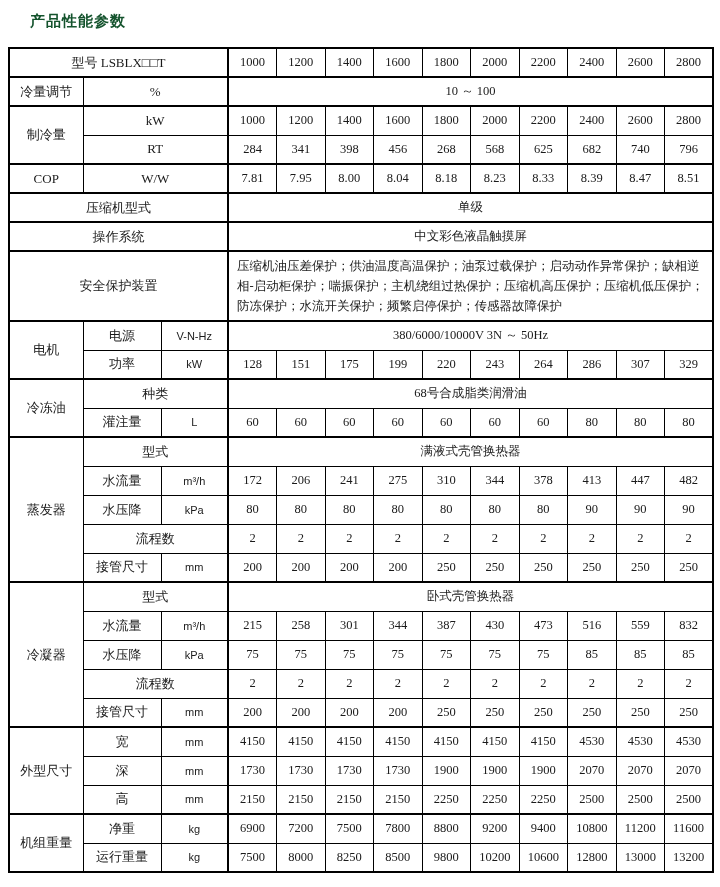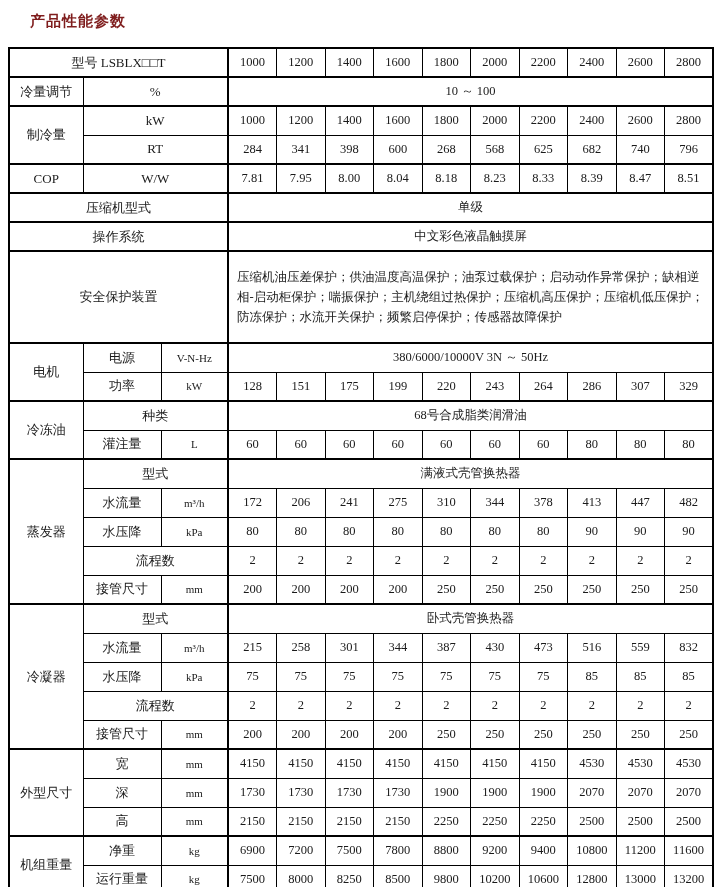--- a/index.html
+++ b/index.html
@@ -9,44 +9,44 @@
     background: #ffffff;
     font-family: "Liberation Serif", "DejaVu Serif", serif;
     color: #1a1a1a;
   }
   .page { width: 720px; height: 887px; overflow: hidden; }
   .page-title {
     margin: 12px 0 0 30px;
     font-size: 15px;
     font-weight: 600;
     letter-spacing: 1px;
-    color: #7f1d1d;
+    color: #14532d;
   }
   table.spec {
     border-collapse: collapse;
     table-layout: fixed;
     width: 704px;
     margin: 16px 0 8px 8px;
     border: 2px solid #000;
   }
   table.spec td {
     border: 1px solid #000;
     height: 29px;
     padding: 0 2px;
     text-align: center;
     vertical-align: middle;
     font-size: 12.5px;
     overflow: hidden;
     white-space: nowrap;
   }
   table.spec td.lab  { font-size: 13px; }
-  table.spec td.unit { font-size: 11px; font-family: Liberation Serif, serif; }
+  table.spec td.unit { font-size: 11px; font-family: Liberation Sans, sans-serif; }
   table.spec td.left {
     text-align: left;
-    padding: 15px 8px;
+    padding: 4px 8px;
     font-size: 12.5px;
     line-height: 20px;
     white-space: normal;
   }
   table.spec tr.gs td { border-top: 2px solid #000; }
   table.spec td.ds    { border-left: 2px solid #000; font-family: Liberation Serif, serif; }
 </style>
 </head>
 <body>
 
@@ -100,21 +100,21 @@
           <td class="val">2200</td>
           <td class="val">2400</td>
           <td class="val">2600</td>
           <td class="val">2800</td>
         </tr>
         <tr>
           <td colspan="2" class="lab">RT</td>
           <td class="val ds">284</td>
           <td class="val">341</td>
           <td class="val">398</td>
-          <td class="val">600</td>
+          <td class="val">456</td>
           <td class="val">268</td>
           <td class="val">568</td>
           <td class="val">625</td>
           <td class="val">682</td>
           <td class="val">740</td>
           <td class="val">796</td>
         </tr>
         <tr class="gs">
           <td class="lab">COP</td>
           <td colspan="2" class="lab">W/W</td>

